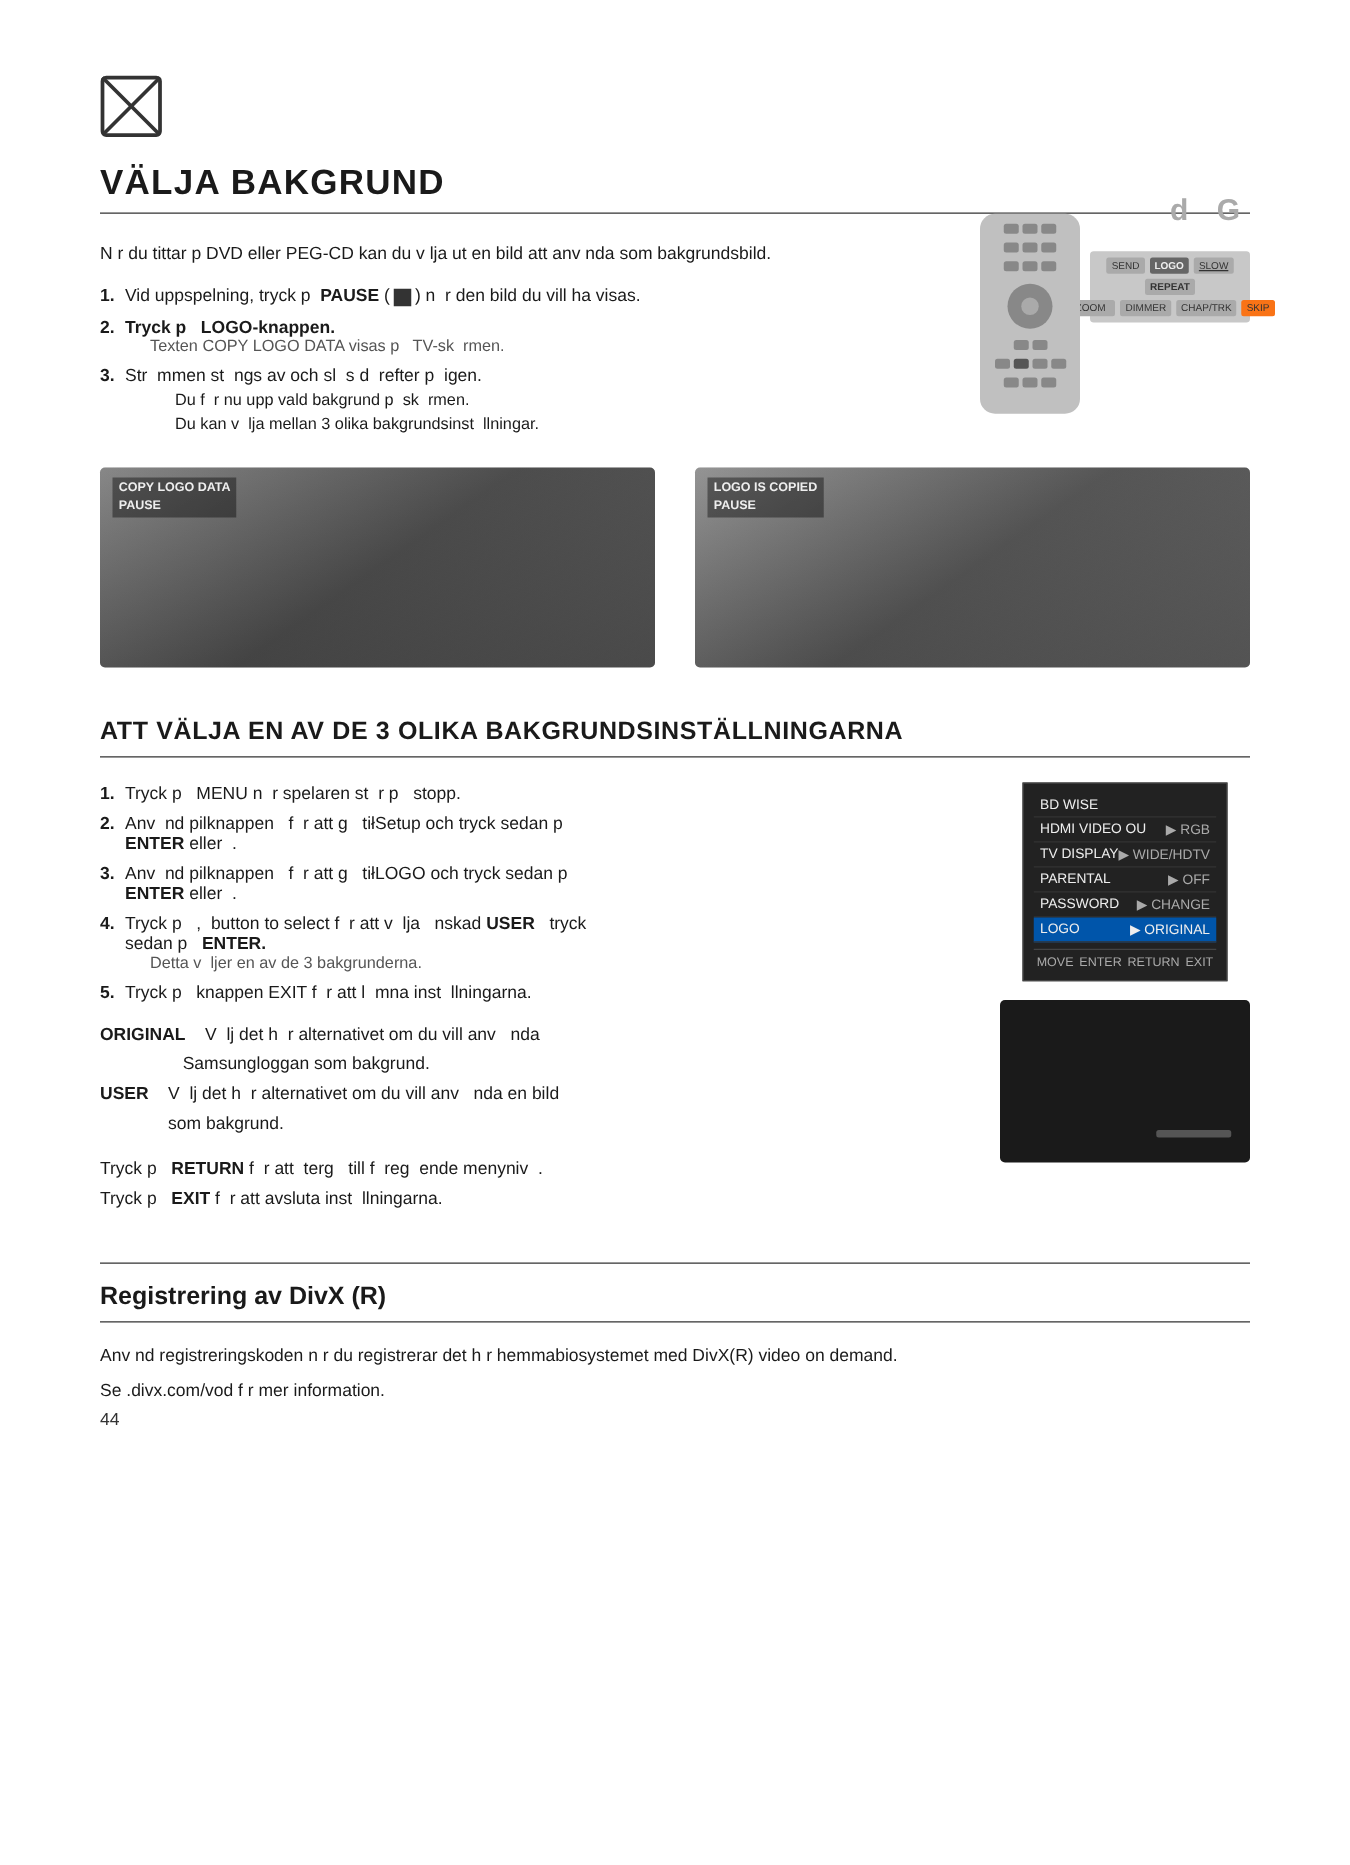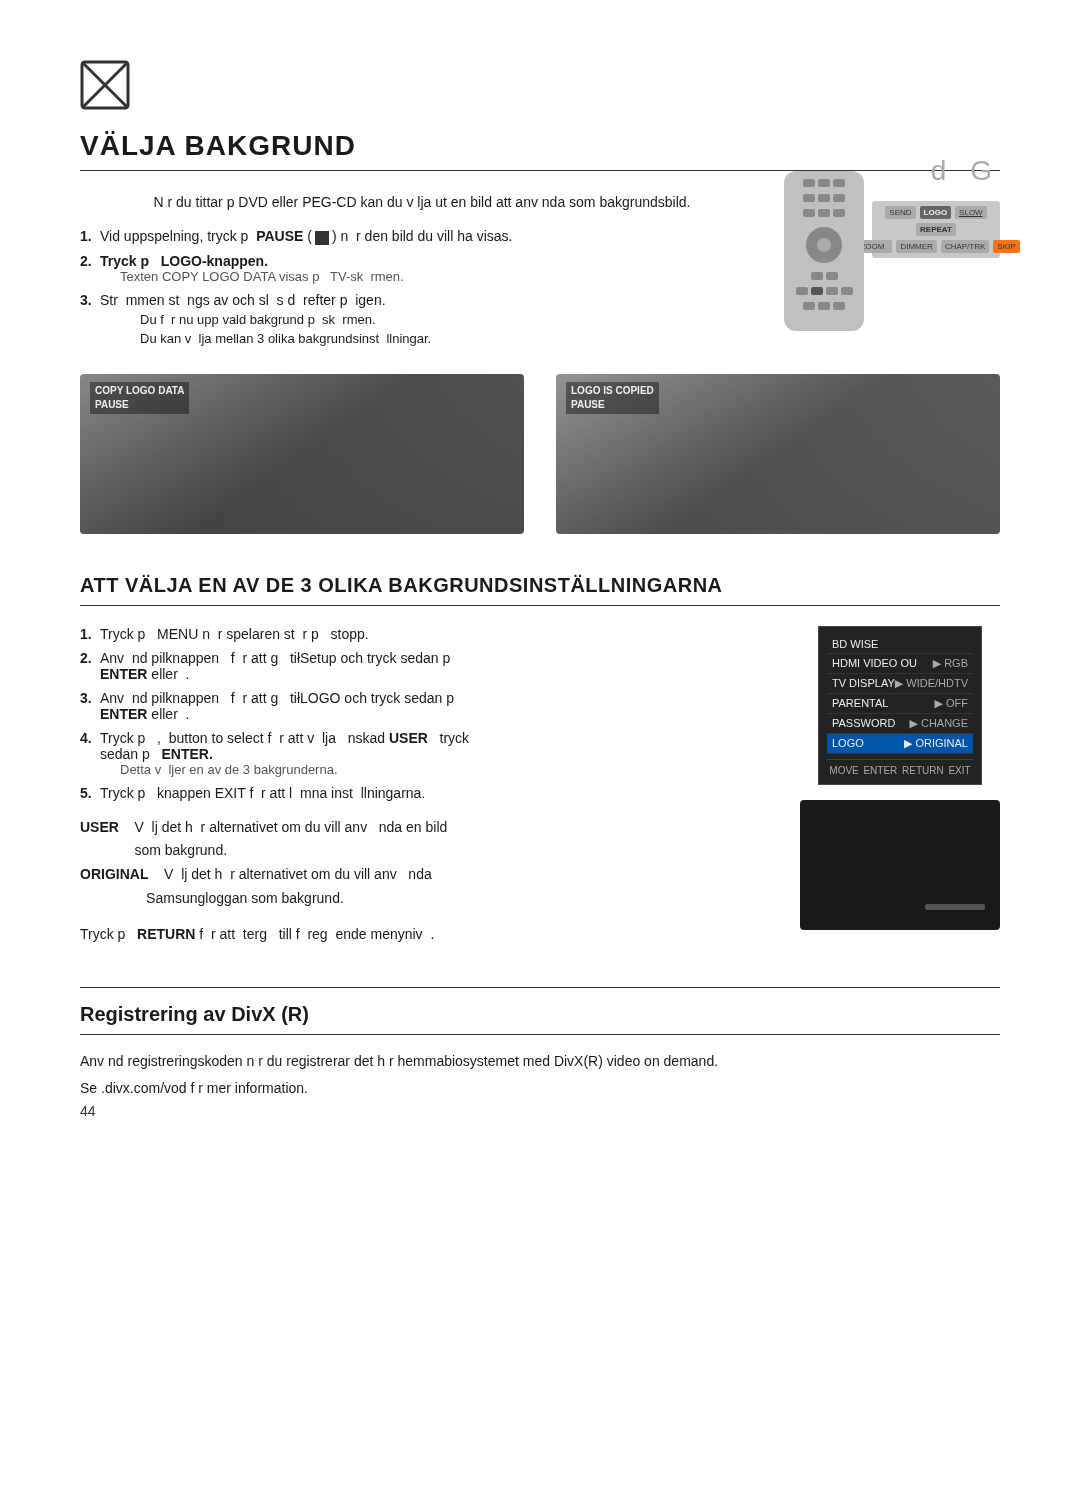--- a/index.html
+++ b/index.html
@@ -39,22 +39,22 @@
       padding-bottom: 8px;
       margin-bottom: 20px;
       text-transform: uppercase;
     }
 
     
     .dg-label {
       position: absolute;
       top: 155px;
       right: 80px;
-      font-size: 28px;
-      font-weight: normal;
+      font-size: 24px;
+      font-weight: bold;
       color: #aaa;
       letter-spacing: 8px;
     }
 
     
     .content-with-remote {
       display: flex;
       gap: 20px;
       margin-bottom: 20px;
     }
@@ -110,21 +110,20 @@
       width: 14px;
       height: 14px;
       background: #aaa;
       border-radius: 50%;
     }
 
     
     .steps-text {
       line-height: 1.6;
       margin-bottom: 15px;
-      text-align: center;
     }
 
     .steps-text p {
       margin-bottom: 8px;
     }
 
     .step-item {
       margin-bottom: 8px;
       padding-left: 20px;
       position: relative;
@@ -448,26 +447,27 @@
           <span>Tryck p&nbsp;&nbsp; , &nbsp;button to select f&nbsp; r att v&nbsp; lja&nbsp;&nbsp; nskad <span class="bold-text">USER</span>&nbsp;&nbsp; tryck<br>sedan p&nbsp;&nbsp; <span class="bold-text">ENTER.</span></span>
           <div class="note-text">Detta v&nbsp; ljer en av de 3 bakgrunderna.</div>
         </div>
 
         <div class="step-item">
           <span class="step-number bold-text">5.</span>
           <span>Tryck p&nbsp;&nbsp; knappen  EXIT f&nbsp; r att l&nbsp; mna inst&nbsp; llningarna.</span>
         </div>
 
         <div style="margin-top:15px; line-height:1.7;">
+          <p><span class="bold-text">ORIGINAL</span>&nbsp;&nbsp;&nbsp; V&nbsp; lj det h&nbsp; r alternativet om du vill anv&nbsp;&nbsp; nda<br>&nbsp;&nbsp;&nbsp;&nbsp;&nbsp;&nbsp;&nbsp;&nbsp;&nbsp;&nbsp;&nbsp;&nbsp;&nbsp;&nbsp;&nbsp;&nbsp; Samsungloggan som bakgrund.</p>
           <p><span class="bold-text">USER</span>&nbsp;&nbsp;&nbsp; V&nbsp; lj det h&nbsp; r alternativet om du vill anv&nbsp;&nbsp; nda en bild<br>&nbsp;&nbsp;&nbsp;&nbsp;&nbsp;&nbsp;&nbsp;&nbsp;&nbsp;&nbsp;&nbsp;&nbsp;&nbsp; som bakgrund.</p>
-          <p><span class="bold-text">ORIGINAL</span>&nbsp;&nbsp;&nbsp; V&nbsp; lj det h&nbsp; r alternativet om du vill anv&nbsp;&nbsp; nda<br>&nbsp;&nbsp;&nbsp;&nbsp;&nbsp;&nbsp;&nbsp;&nbsp;&nbsp;&nbsp;&nbsp;&nbsp;&nbsp;&nbsp;&nbsp;&nbsp; Samsungloggan som bakgrund.</p>
         </div>
 
         <div style="margin-top:12px; line-height:1.7;">
           <p>Tryck p&nbsp;&nbsp; <span class="bold-text">RETURN</span> f&nbsp; r att&nbsp; terg&nbsp;&nbsp; till f&nbsp; reg&nbsp; ende menyniv&nbsp; .</p>
+          <p>Tryck p&nbsp;&nbsp; <span class="bold-text">EXIT</span> f&nbsp; r att avsluta inst&nbsp; llningarna.</p>
         </div>
       </div>
 
       <div style="display:flex; flex-direction:column; gap:15px; align-items:center;">
         <div class="menu-illustration">
           <div class="menu-row">
             <span>BD WISE</span>
               <span></span>
           </div>
           <div class="menu-row">

